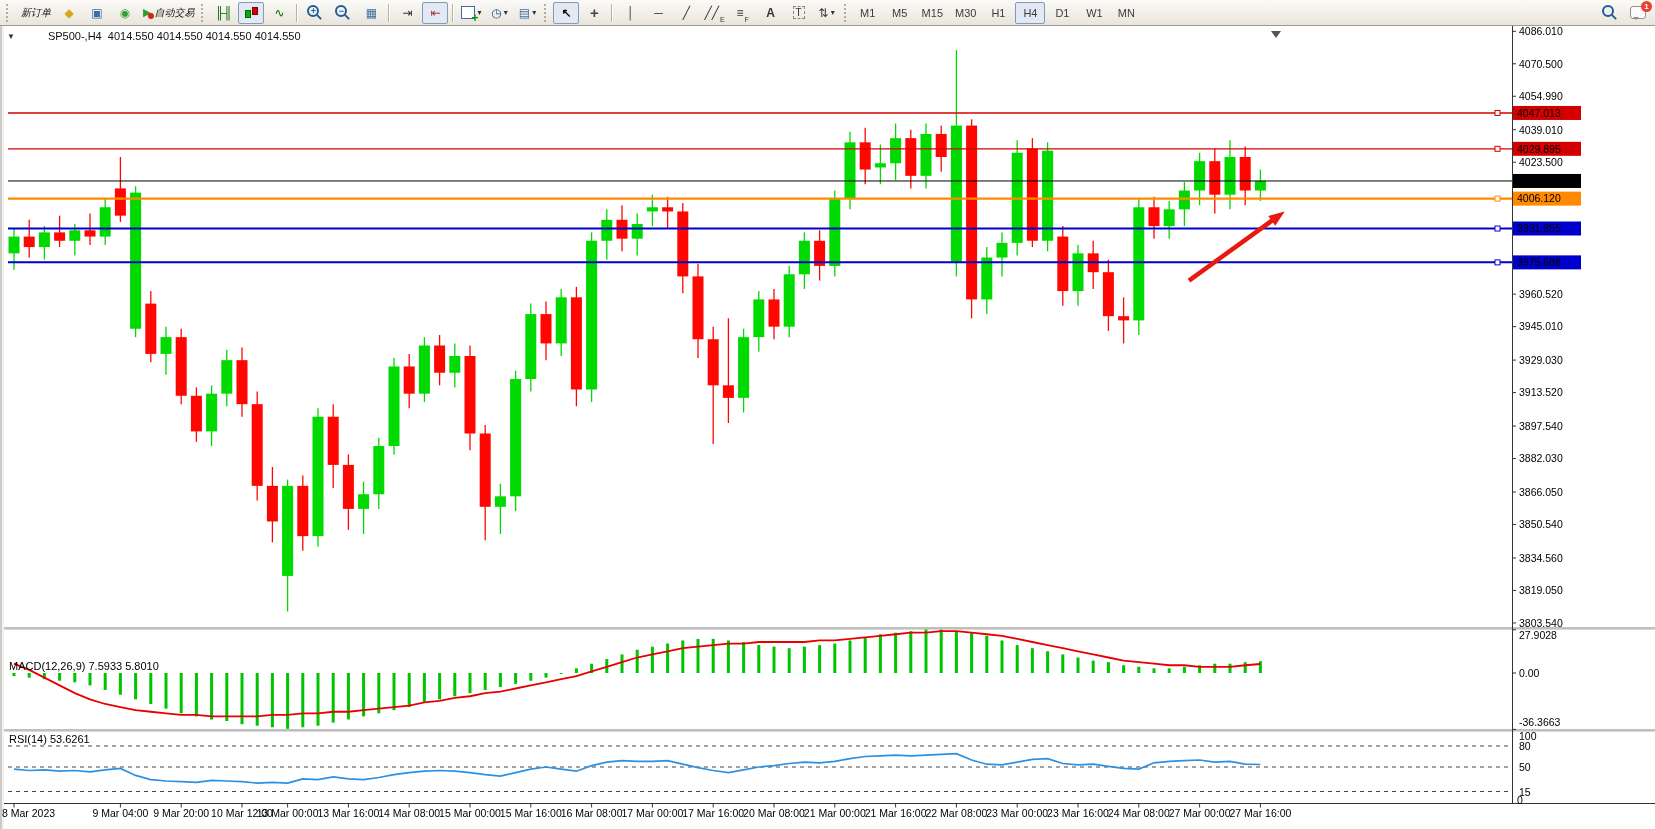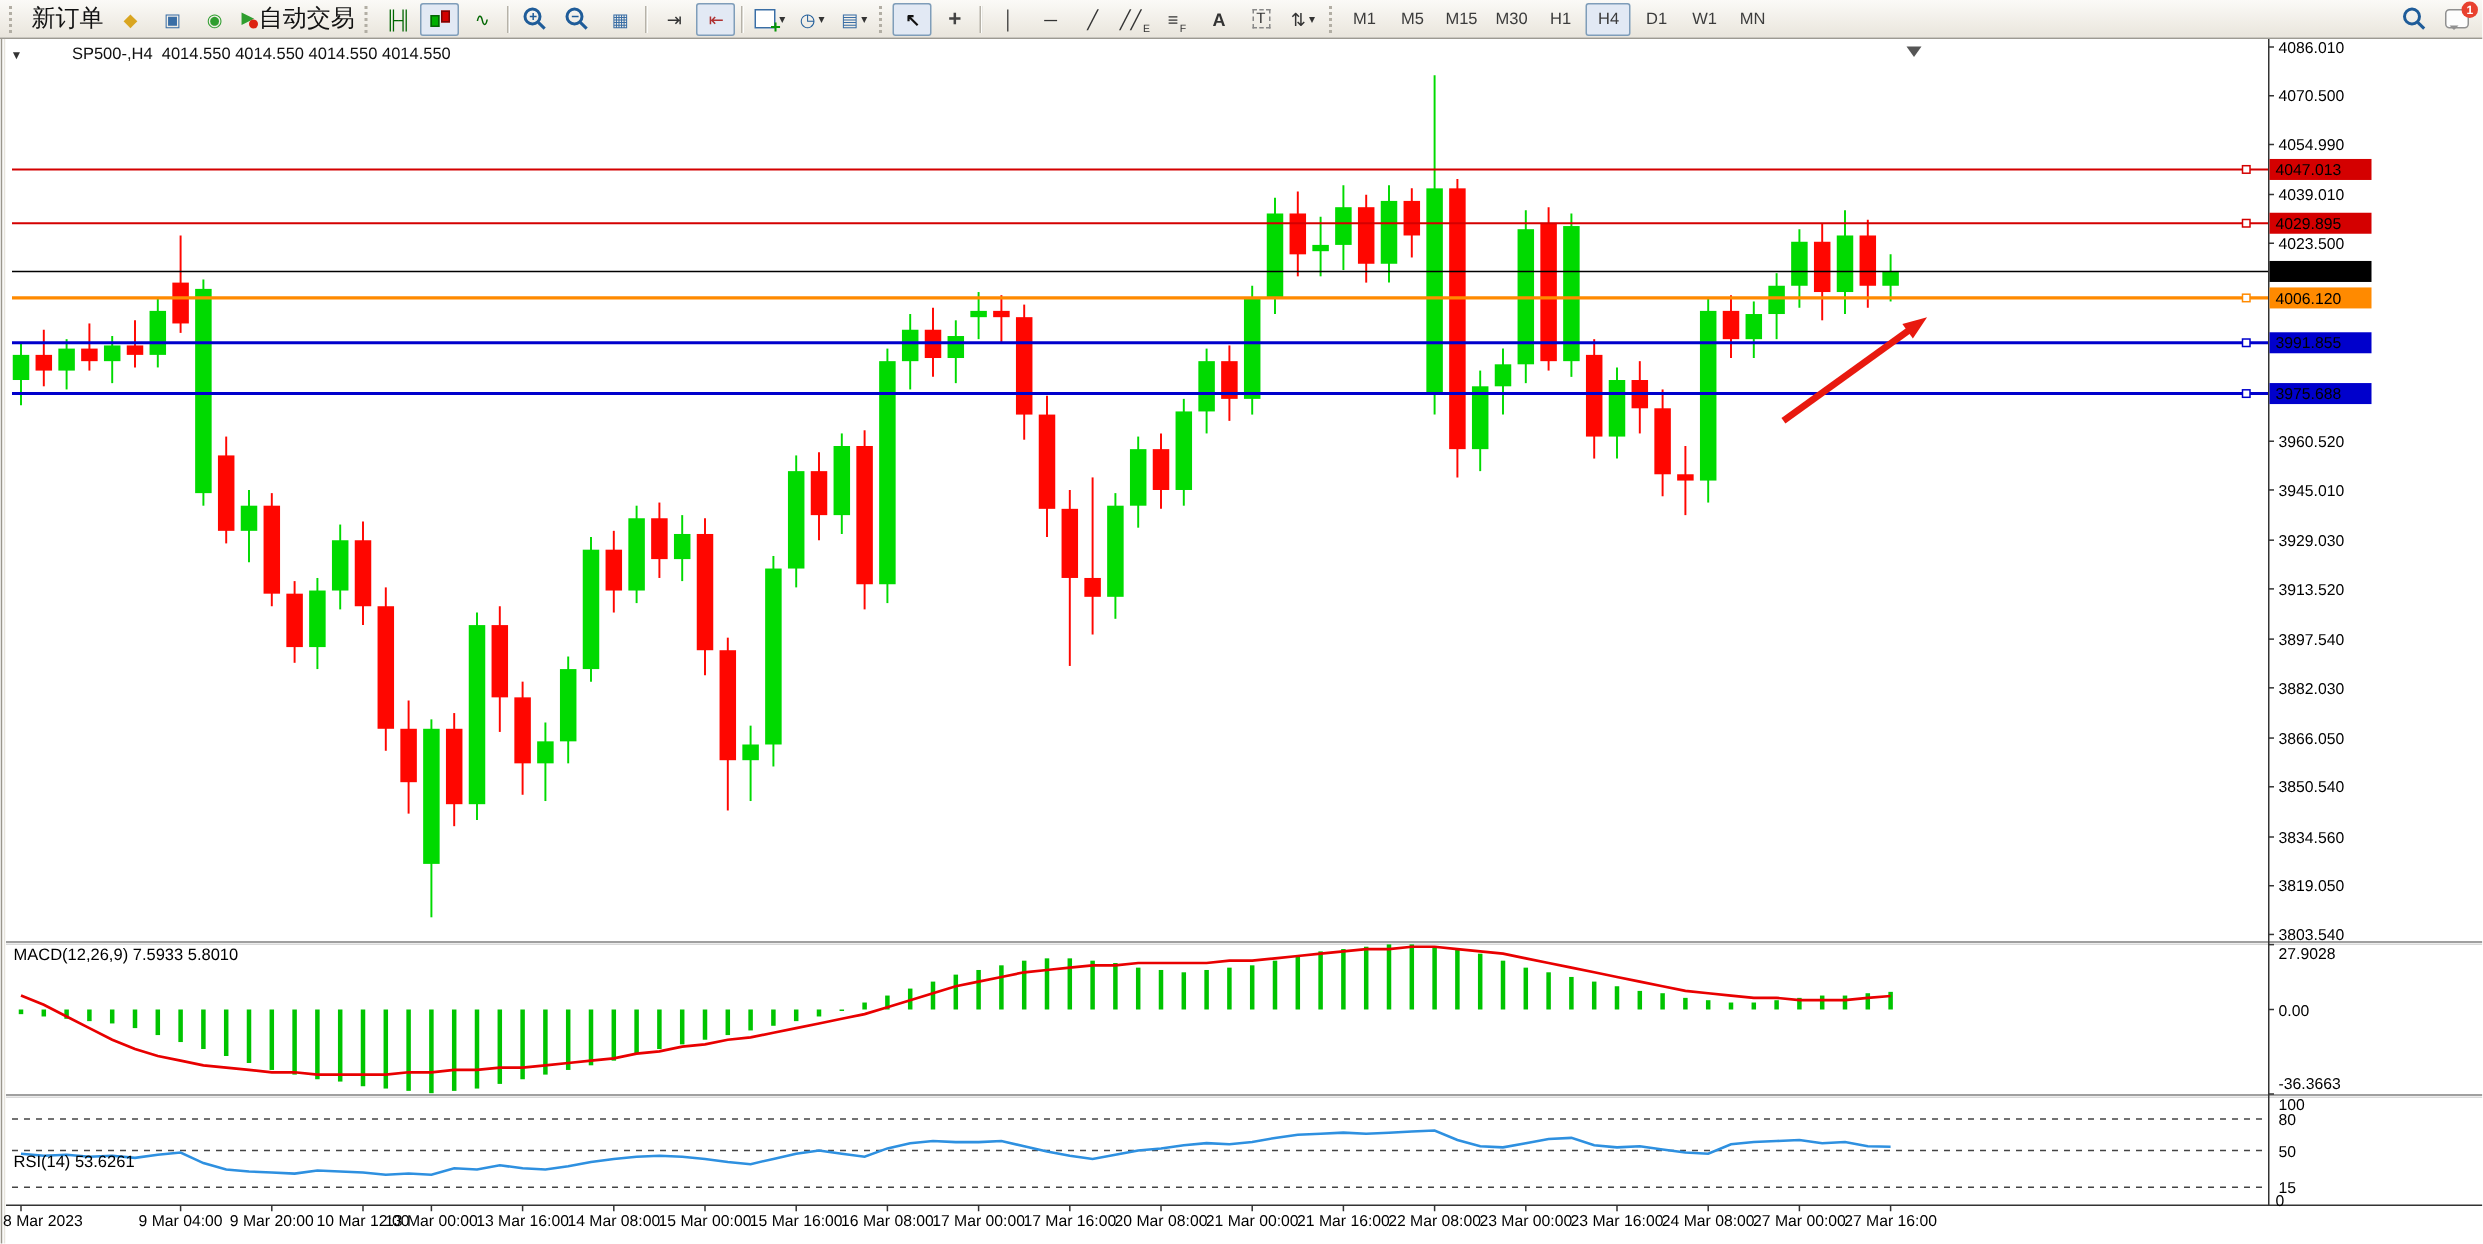--- a/index.html
+++ b/index.html
@@ -4,21 +4,21 @@
 <style>
   html,body{margin:0;padding:0;background:#fff;width:1655px;height:829px;overflow:hidden;
     font-family:"Liberation Sans",sans-serif;}
   
   .toolbar{height:25px;display:flex;align-items:center;background:linear-gradient(#fbfaf7,#e9e5dc);
     border-bottom:1px solid #9d9a92;padding:0 3px;position:relative;z-index:5;}
   .tbtn{height:20px;min-width:20px;display:flex;align-items:center;justify-content:center;
     border:1px solid transparent;border-radius:2px;margin:0 1px;padding:0 2px;cursor:default;
     font-size:12px;color:#222;position:relative;}
   .tbtn.active{background:#e2e9f4;border-color:#7f9db9;}
-  .tlabel{font-size:16px;color:#111;margin-left:3px;white-space:nowrap;}
+  .tlabel{font-size:10px;color:#111;margin-left:3px;white-space:nowrap;font-style:italic;}
   .caret{font-size:8px;color:#333;margin-left:2px;}
   .sep{width:1px;height:18px;background:#b6b2a8;border-right:1px solid #fdfdfb;margin:0 3px;}
   .grip{width:3px;height:18px;border-left:2px dotted #b2aea4;margin:0 3px;}
   .spacer{flex:1;}
   .tf{font-size:11px;font-weight:normal;color:#3c3c3c;padding:0 4px;}
   .glyph{line-height:1;}
   .bold{font-weight:bold;}
   .big{font-size:15px;font-weight:bold;}
   .subg{font-size:7px;color:#333;align-self:flex-end;margin-left:1px;}
   .tbox{font-size:10px;color:#333;border:1px dashed #888;padding:0 2px;line-height:11px;}
@@ -549,15 +549,15 @@
       <text x="1519" y="794.5">15</text>
       <text x="1517" y="803">0</text>
       <polygon points="1271,30 1281,30 1276,37" fill="#555555"></polygon>
       <line x1="1188.9599999999998" y1="279.5734699999998" x2="1273.3685274855409" y2="218.64251862895983" stroke="#e8190f" stroke-width="4.5"></line>
       <polygon points="1284.7199999999998,210.4483699999998 1275.258666538744,224.67802808215075 1268.235110571064,214.94819449832895" fill="#e8190f"></polygon>
     </svg>
   <div class="title">
     <span class="dd">▼</span>
     <span class="tt">SP500-,H4  4014.550 4014.550 4014.550 4014.550</span>
   </div>
-  <div class="ind-label" style="top:605px">MACD(12,26,9) 7.5933 5.8010</div>
-  <div class="ind-label" style="top:743px">RSI(14) 53.6261</div>
+  <div class="ind-label" style="top:634px">MACD(12,26,9) 7.5933 5.8010</div>
+  <div class="ind-label" style="top:707px">RSI(14) 53.6261</div>
 </div>
 
 </body></html>

